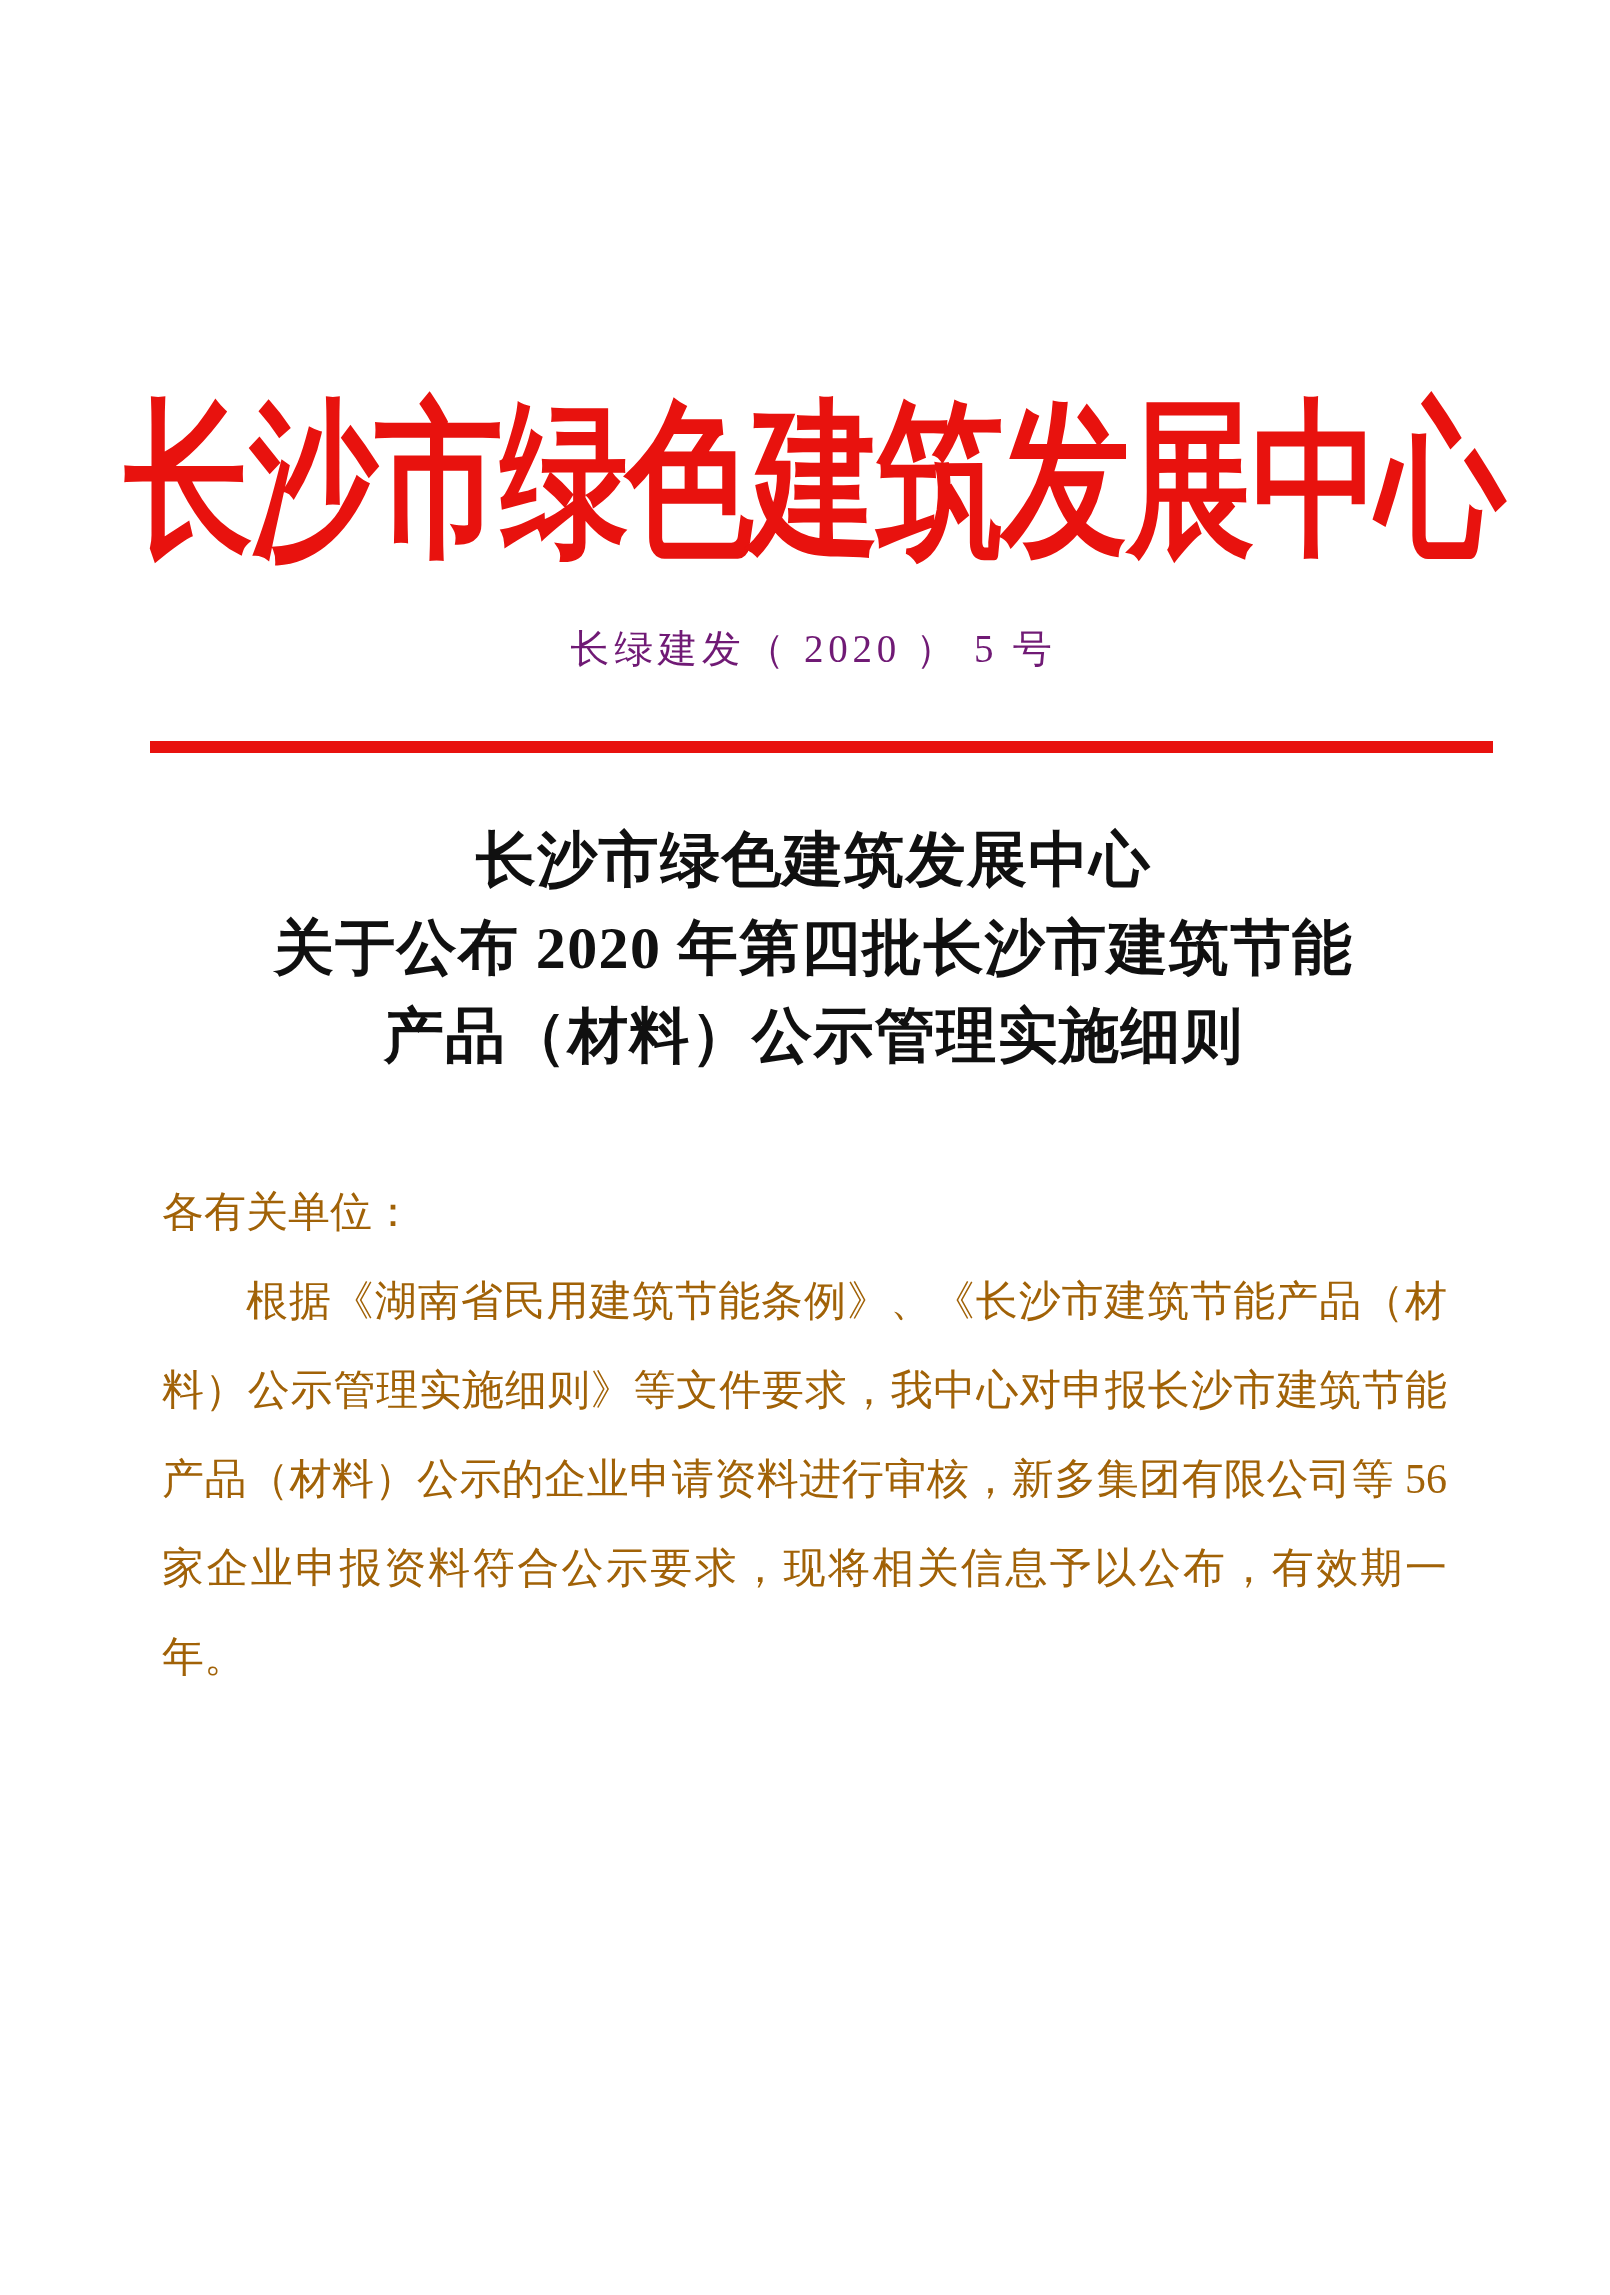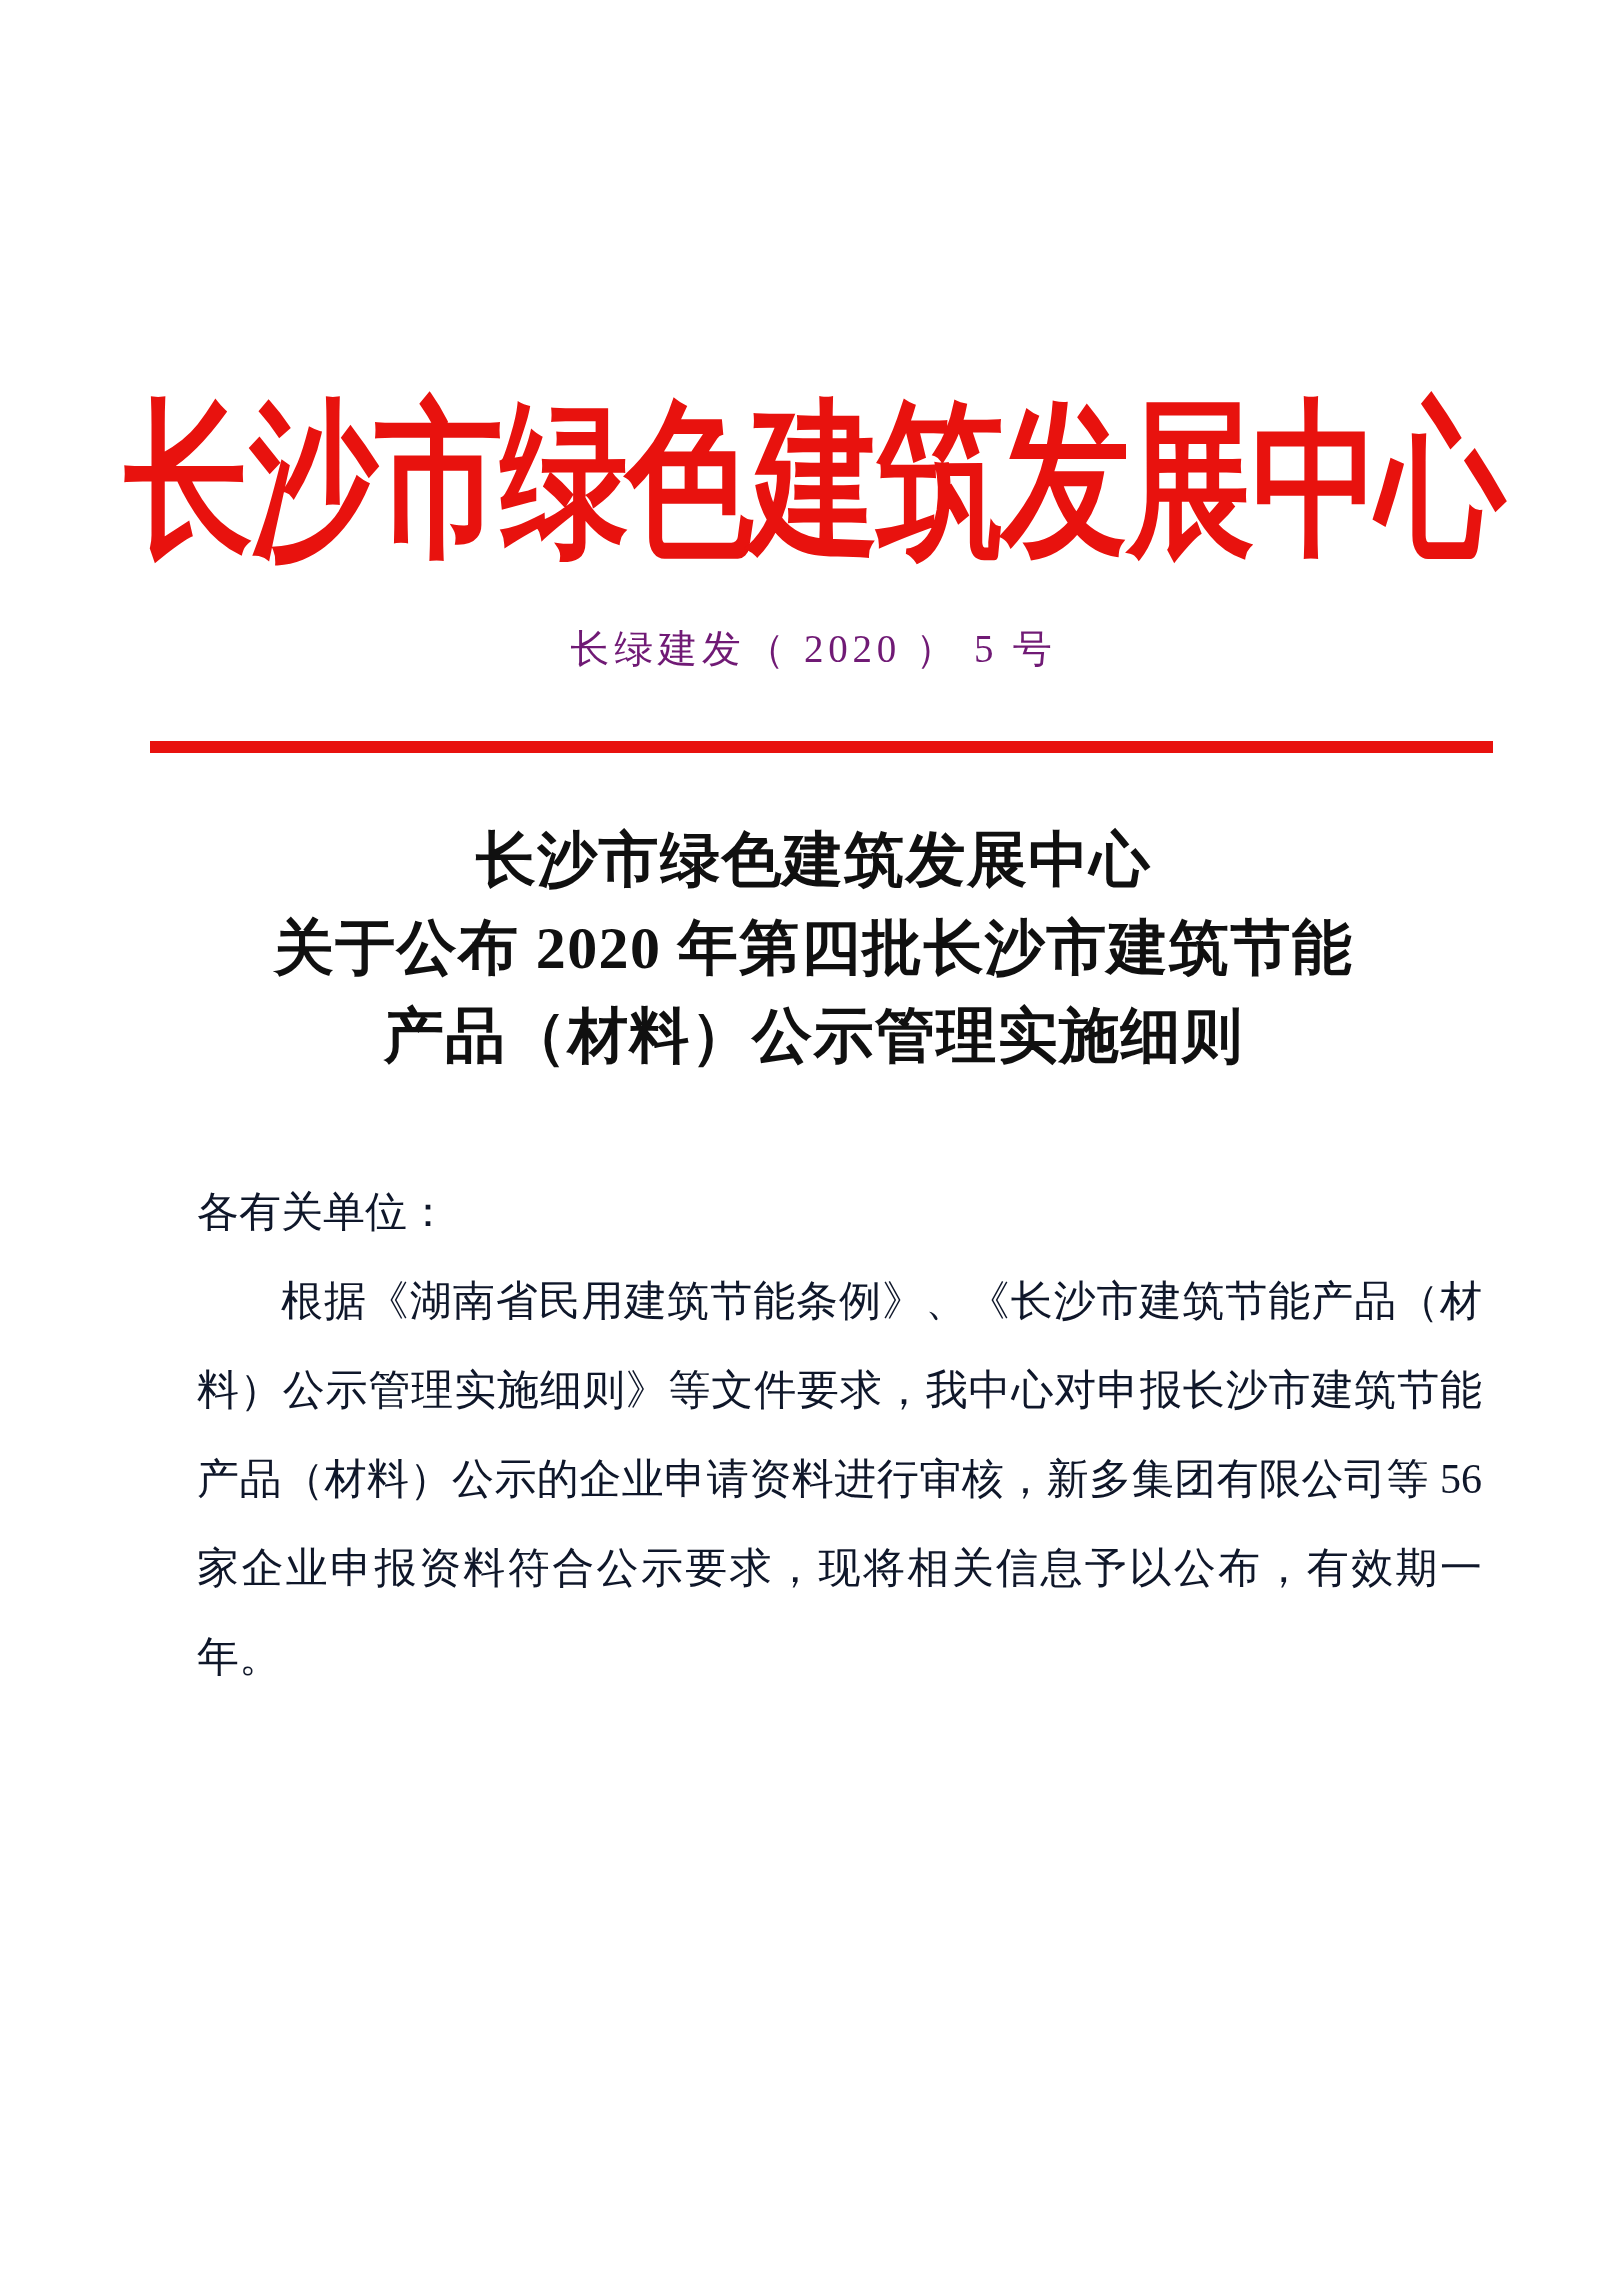--- a/index.html
+++ b/index.html
@@ -58,27 +58,27 @@
     text-align: center;
     font-weight: bold;
     font-size: 60px;
     line-height: 88px;
     color: #101010;
     letter-spacing: 1.4px;
   }
   .body-block {
     position: absolute;
     top: 1168px;
-    left: 197px;
+    left: 162px;
     width: 1285px;
     font-size: 42px;
     line-height: 89px;
     text-align: justify;
     text-justify: inter-character;
-    color: #0f172a;
+    color: #a16207;
   }
   .salutation {
     text-indent: 0;
   }
   .para {
     text-indent: 2em;
     margin: 0;
   }
   .page-number {
     position: absolute;

